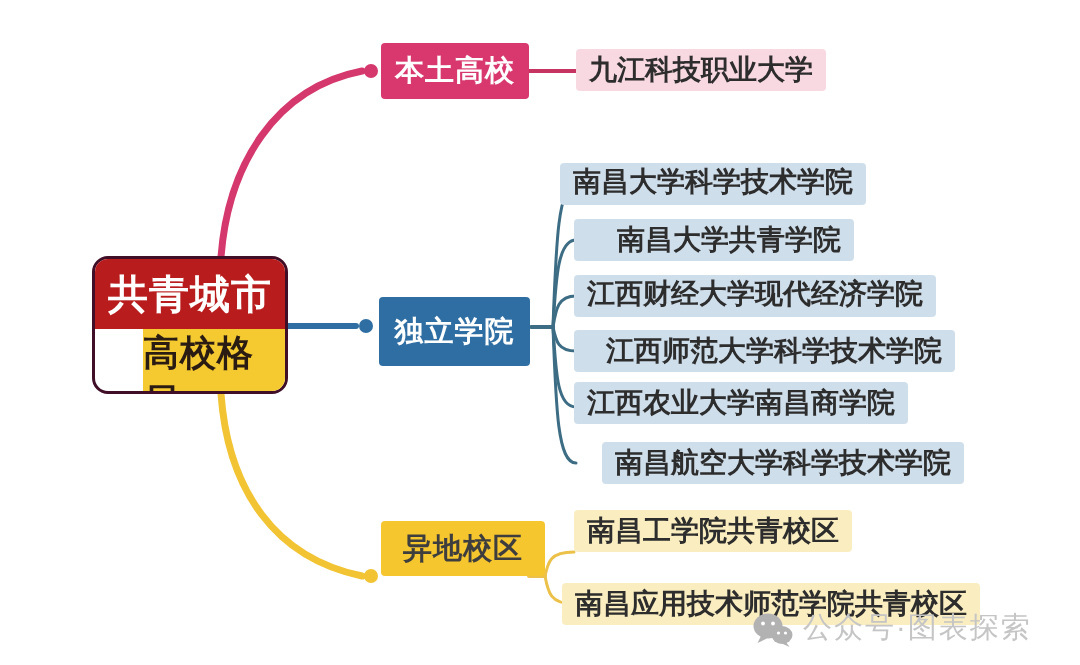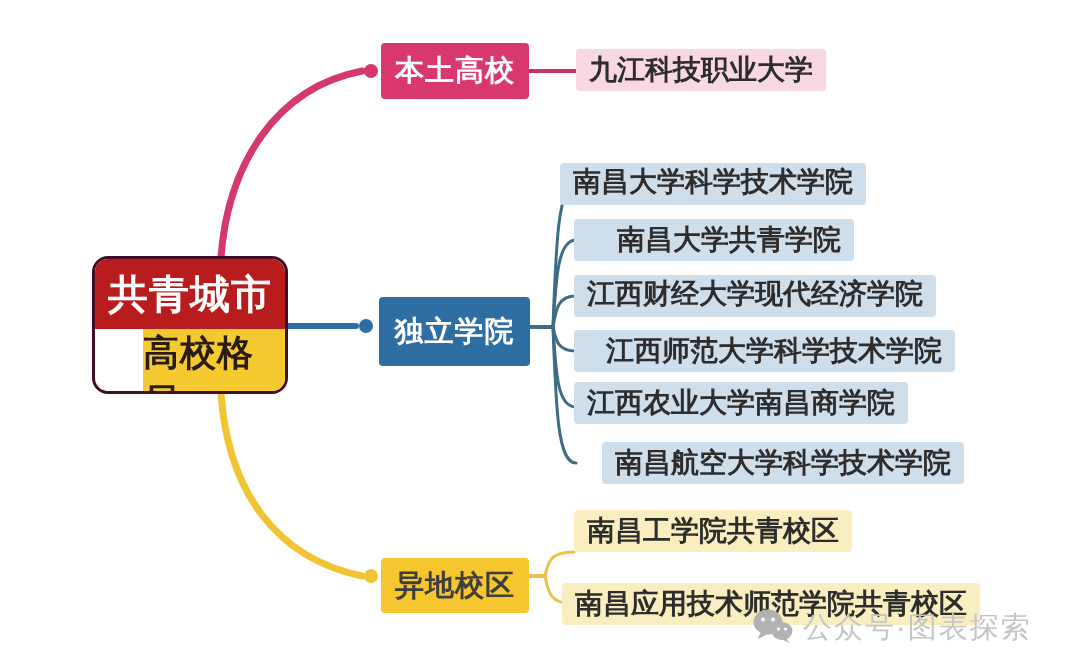--- a/index.html
+++ b/index.html
@@ -31,41 +31,41 @@
   }
 
   
   .branch{
     z-index:2;border-radius:4px;
     display:flex;align-items:center;justify-content:center;
     font-size:29px;font-weight:700;letter-spacing:1px;
   }
   .branch.local{left:381px;top:43px;width:148px;height:56px;background:#d8386d;color:#ffffff;}
   .branch.independent{left:379px;top:297px;width:151px;height:69px;background:#2f6ea3;color:#ffffff;}
-  .branch.remote{left:381px;top:558px;width:148px;height:55px;background:#f6c62f;color:#3e3e3e;}
+  .branch.remote{left:381px;top:521px;width:164px;height:55px;background:#f6c62f;color:#3e3e3e;}
 
   
   .leaf{
     z-index:2;border-radius:4px;
     padding:6px 13px;font-size:28px;font-weight:600;
     color:#2d2d2d;white-space:nowrap;line-height:30px;
   }
   .leaf.pink{background:#f8d9e2;}
   .leaf.blue{background:#cfdeeb;}
   .leaf.yellow{background:#faeec1;}
 
   .note{
     z-index:2;background:#ffffff;border:1px solid #d2d2d2;border-radius:6px;
     padding:2px 9px;font-size:15px;color:#8f8f8f;white-space:nowrap;line-height:18px;
   }
 
   
   .watermark{
     left:752px;top:608px;z-index:3;
-    display:flex;align-items:flex-start;gap:9px;
+    display:flex;align-items:flex-end;gap:9px;
   }
   .watermark .wm-text{
     font-size:29px;color:#c5c5c5;font-weight:400;letter-spacing:2px;white-space:nowrap;
   }
 </style>
 </head>
 <body>
 
 <div id="canvas">
 

